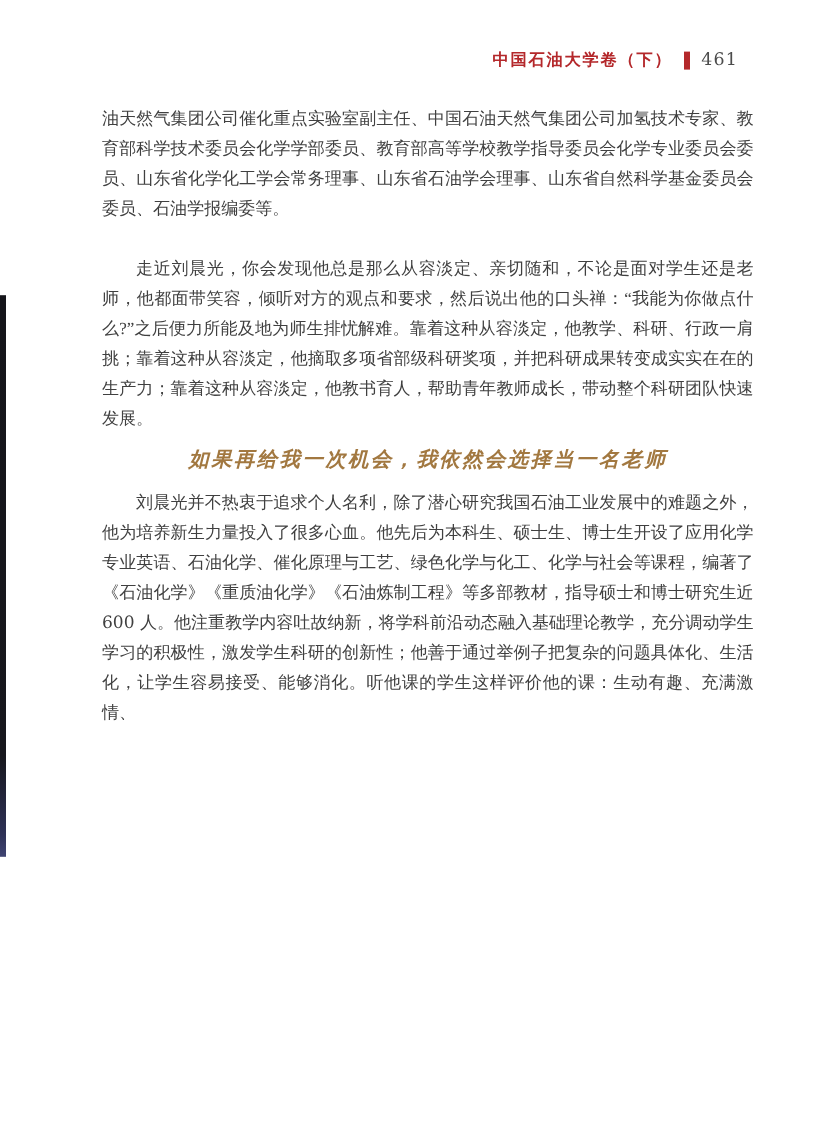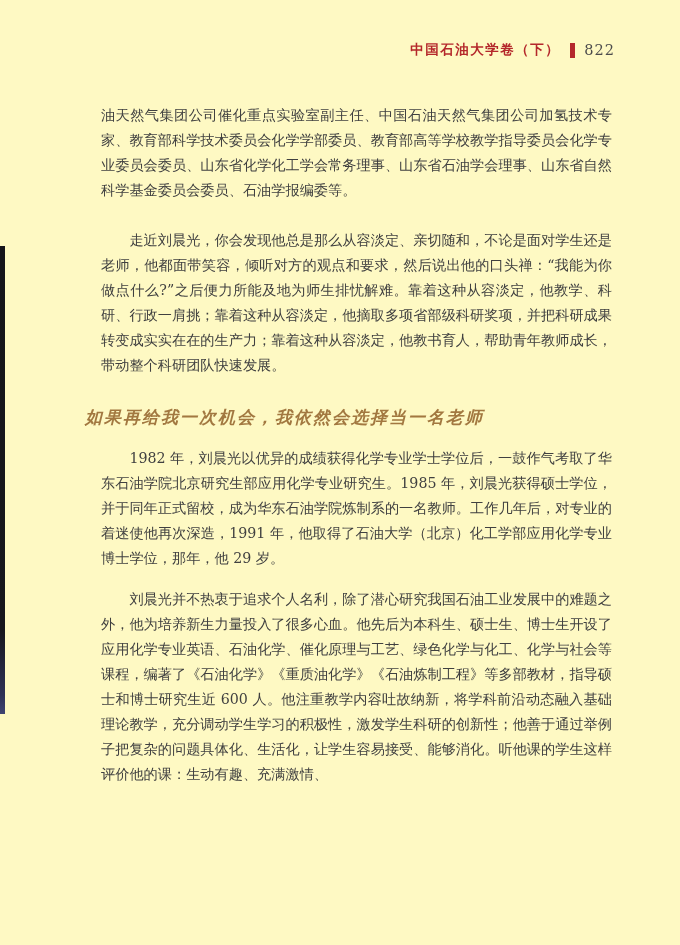--- a/index.html
+++ b/index.html
@@ -5,21 +5,21 @@
   :root{
     --red:#b4282b;
     --brown:#a27840;
     --ink:#404040;
   }
   html,body{margin:0;padding:0;background:#e9e9e9;}
   .page{
     position:relative;
     width:680px;
     height:945px;
-    background:#fef9c3;
+    background:#ffffff;
     overflow:hidden;
     font-family:"DejaVu Serif","Liberation Serif",serif;
   }
   
   .binding-bar{
     position:absolute;
     left:0; top:246px;
     width:5px; height:468px;
     background:linear-gradient(180deg,#15151a 0%,#17171d 82%,#2e3156 96%,#3f4472 100%);
   }
@@ -52,50 +52,50 @@
     position:absolute;
     left:85px; top:87px;
     width:543px;
     font-size:14.2px;
     line-height:25px;
     color:var(--ink);
     text-align:justify;
     text-justify:inter-ideograph;
   }
   .content p{
-    margin:16px;
+    margin:0;
     text-indent:2em;
   }
   .content p.continuation{ text-indent:0; }
-  .content p.after-gap{ margin-top:25px; }
+  .content p.after-gap{ margin-top:25px;font-family:Liberation Serif, serif; }
   .section-heading{
-    margin:26px 0 11px;
+    margin:8px 0 11px;
+    text-align:center;
     color:var(--brown);
     font-size:17px;
     line-height:26px;
     font-weight:bold;
     font-style:italic;
     letter-spacing:2px;
     font-family:"DejaVu Serif","Liberation Serif",serif;
   }
 </style>
 </head>
 <body>
 
 <div class="page">
 
   <div class="binding-bar"></div>
 
   <div class="page-header">
     <span class="header-title">中国石油大学卷（下）</span>
     <span class="header-divider"></span>
-    <span class="header-page-number">822</span>
+    <span class="header-page-number">461</span>
   </div>
 
   <div class="content">
     <p class="continuation">油天然气集团公司催化重点实验室副主任、中国石油天然气集团公司加氢技术专家、教育部科学技术委员会化学学部委员、教育部高等学校教学指导委员会化学专业委员会委员、山东省化学化工学会常务理事、山东省石油学会理事、山东省自然科学基金委员会委员、石油学报编委等。</p>
     <p class="after-gap">走近刘晨光，你会发现他总是那么从容淡定、亲切随和，不论是面对学生还是老师，他都面带笑容，倾听对方的观点和要求，然后说出他的口头禅：“我能为你做点什么?”之后便力所能及地为师生排忧解难。靠着这种从容淡定，他教学、科研、行政一肩挑；靠着这种从容淡定，他摘取多项省部级科研奖项，并把科研成果转变成实实在在的生产力；靠着这种从容淡定，他教书育人，帮助青年教师成长，带动整个科研团队快速发展。</p>
     <h2 class="section-heading">如果再给我一次机会，我依然会选择当一名老师</h2>
-    <p>1982 年，刘晨光以优异的成绩获得化学专业学士学位后，一鼓作气考取了华东石油学院北京研究生部应用化学专业研究生。1985 年，刘晨光获得硕士学位，并于同年正式留校，成为华东石油学院炼制系的一名教师。工作几年后，对专业的着迷使他再次深造，1991 年，他取得了石油大学（北京）化工学部应用化学专业博士学位，那年，他 29 岁。</p>
     <p>刘晨光并不热衷于追求个人名利，除了潜心研究我国石油工业发展中的难题之外，他为培养新生力量投入了很多心血。他先后为本科生、硕士生、博士生开设了应用化学专业英语、石油化学、催化原理与工艺、绿色化学与化工、化学与社会等课程，编著了《石油化学》《重质油化学》《石油炼制工程》等多部教材，指导硕士和博士研究生近 600 人。他注重教学内容吐故纳新，将学科前沿动态融入基础理论教学，充分调动学生学习的积极性，激发学生科研的创新性；他善于通过举例子把复杂的问题具体化、生活化，让学生容易接受、能够消化。听他课的学生这样评价他的课：生动有趣、充满激情、</p>
   </div>
 
 </div>
 
 </body></html>

